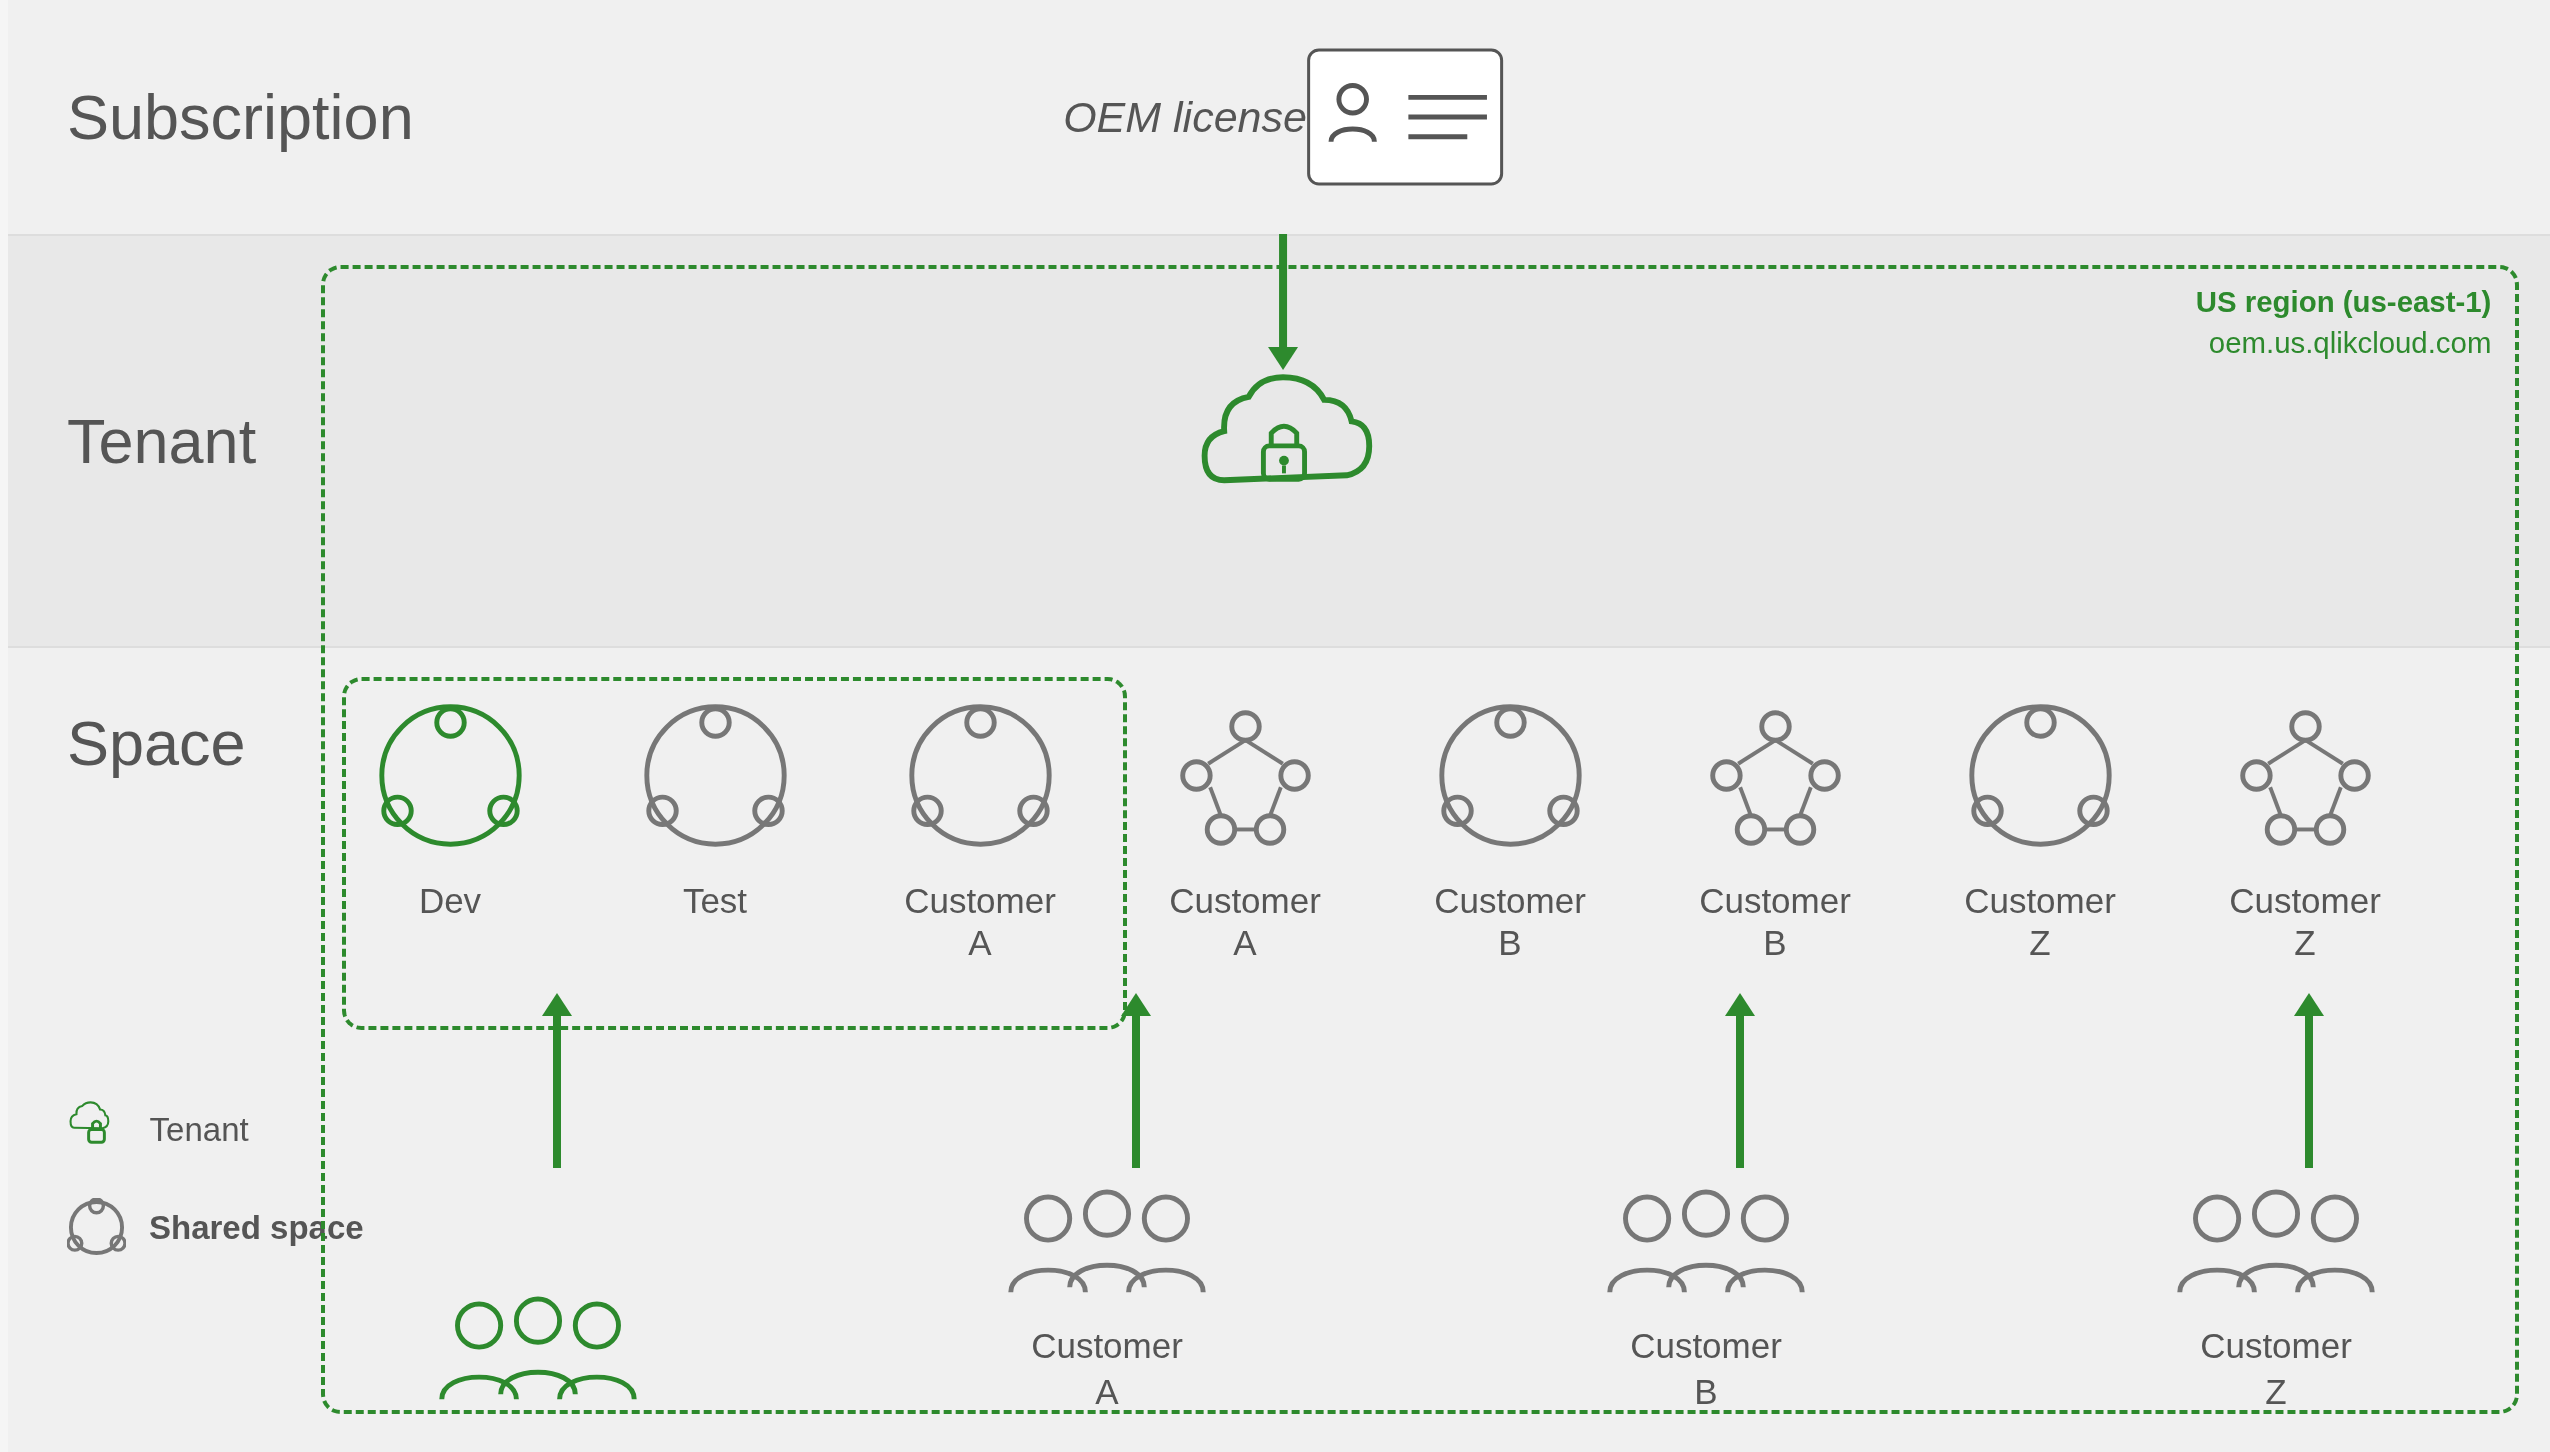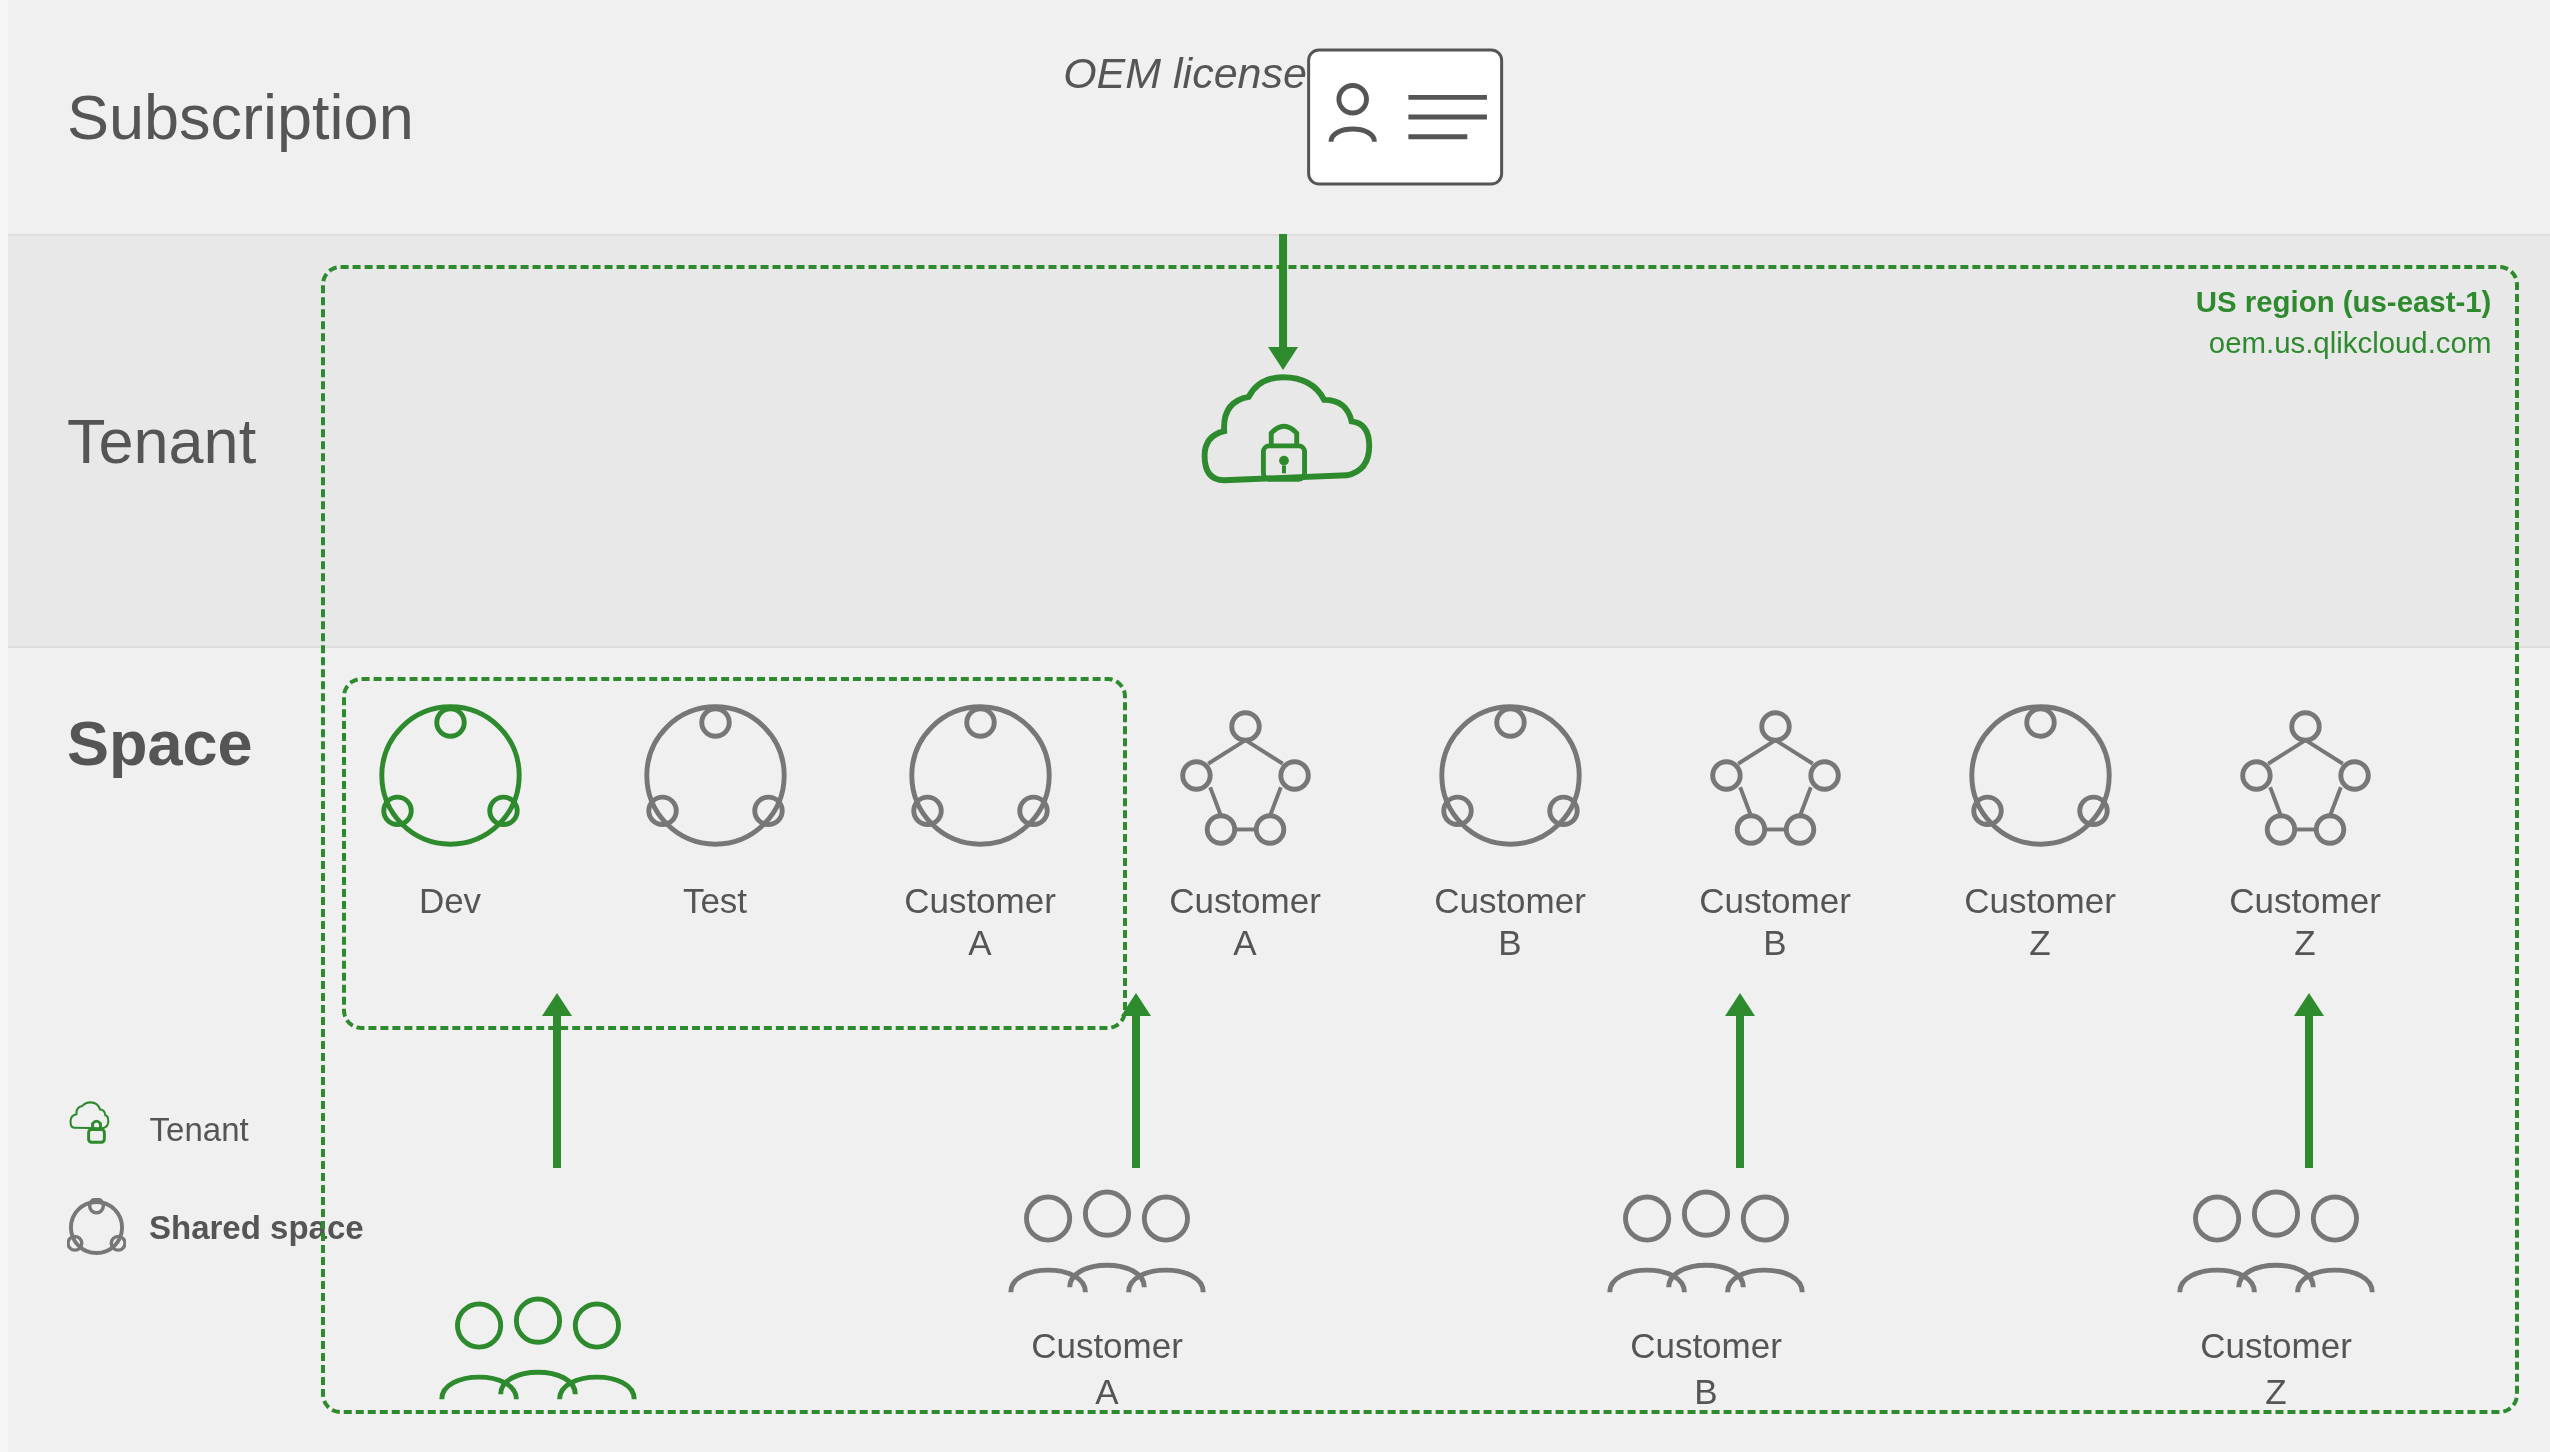--- a/index.html
+++ b/index.html
@@ -110,21 +110,21 @@
   </style>
 </head>
 <body>
 
 <div class="main-container">
 
   <div class="row-subscription">
     <div class="row-label">Subscription</div>
     <div class="subscription-content">
 
-      <div style="position:absolute; left:50%; top:50%; transform:translate(-50%,-50%); display:flex; ">
+      <div style="position:absolute; left:50%; top:50%; transform:translate(-50%,-50%); display:flex; align-items:center; ">
         <span class="oem-license-label">OEM license</span>
 
         <div class="license-card">
           <svg width="69" height="79" viewBox="0 0 70 80" fill="none">
             <circle cx="30" cy="22" r="14" stroke="#555" stroke-width="5" fill="none"></circle>
             <path d="M8 65 C8 48 52 48 52 65" stroke="#555" stroke-width="5" fill="none"></path>
           </svg>
           <svg width="79" height="59" viewBox="0 0 80 60" fill="none">
             <line x1="0" y1="10" x2="80" y2="10" stroke="#555" stroke-width="5"></line>
             <line x1="0" y1="30" x2="80" y2="30" stroke="#555" stroke-width="5"></line>
@@ -156,21 +156,21 @@
 
         <path d="M88 105 L88 92 Q101 78 114 92 L114 105" stroke="#2d8a2d" stroke-width="5" fill="none"></path>
 
         <circle cx="101" cy="120" r="5" fill="#2d8a2d"></circle>
         <line x1="101" y1="125" x2="101" y2="133" stroke="#2d8a2d" stroke-width="4"></line>
       </svg>
     </div>
   </div>
 
   <div class="row-space" style="position:relative;">
-    <div class="row-label" style="position:absolute; top:59px; left:0;font-weight:bold;">Space</div>
+    <div class="row-label" style="position:absolute; top:59px; left:0;">Space</div>
 
     <div style="position:absolute; top:29.4px; left:334px; width:785px; height:353px; border:4.9px dashed #2d8a2d; border-radius:19.6px; z-index:6; pointer-events:none;"></div>
 
     <div style="position:absolute; top:49px; left:334px; display:flex; gap:49px; align-items:flex-start; z-index:7;">
 
       <div class="space-icon-item">
         <svg width="157" height="157" viewBox="0 0 160 160" fill="none">
           <circle cx="80" cy="80" r="70" stroke="#2d8a2d" stroke-width="5" fill="none"></circle>
           <circle cx="80" cy="26" r="14" stroke="#2d8a2d" stroke-width="5" fill="none"></circle>
           <circle cx="26" cy="116" r="14" stroke="#2d8a2d" stroke-width="5" fill="none"></circle>

